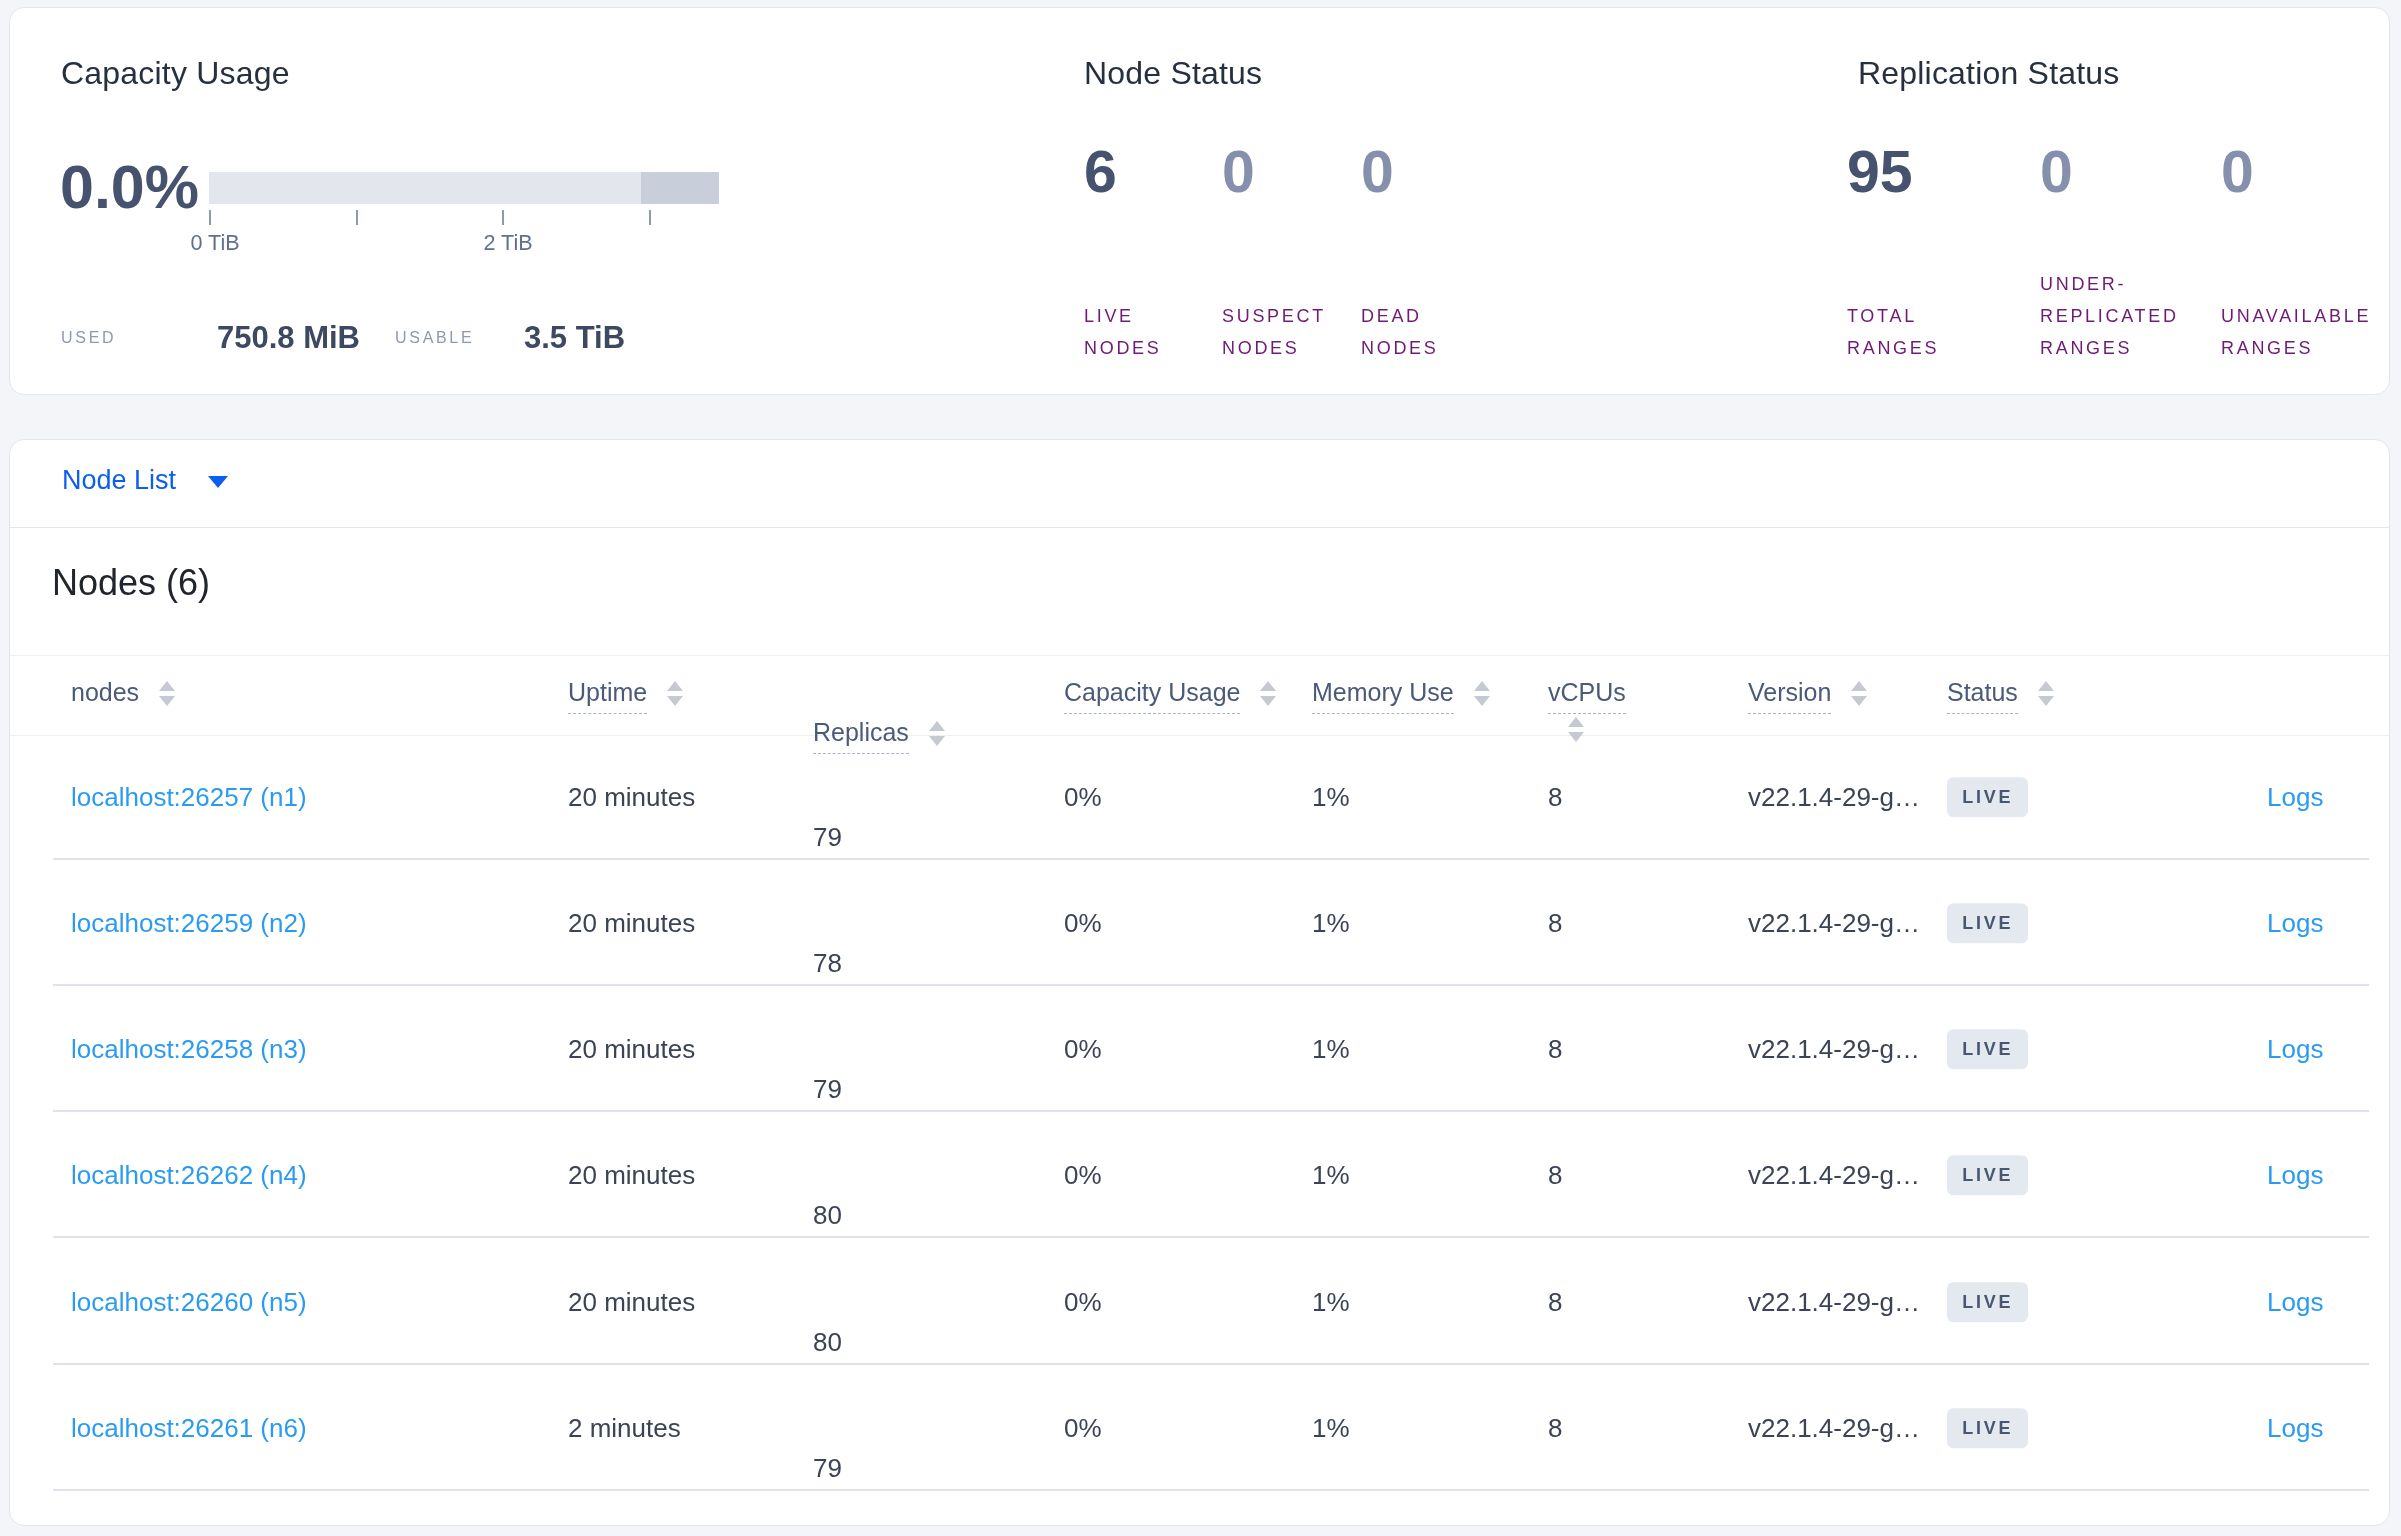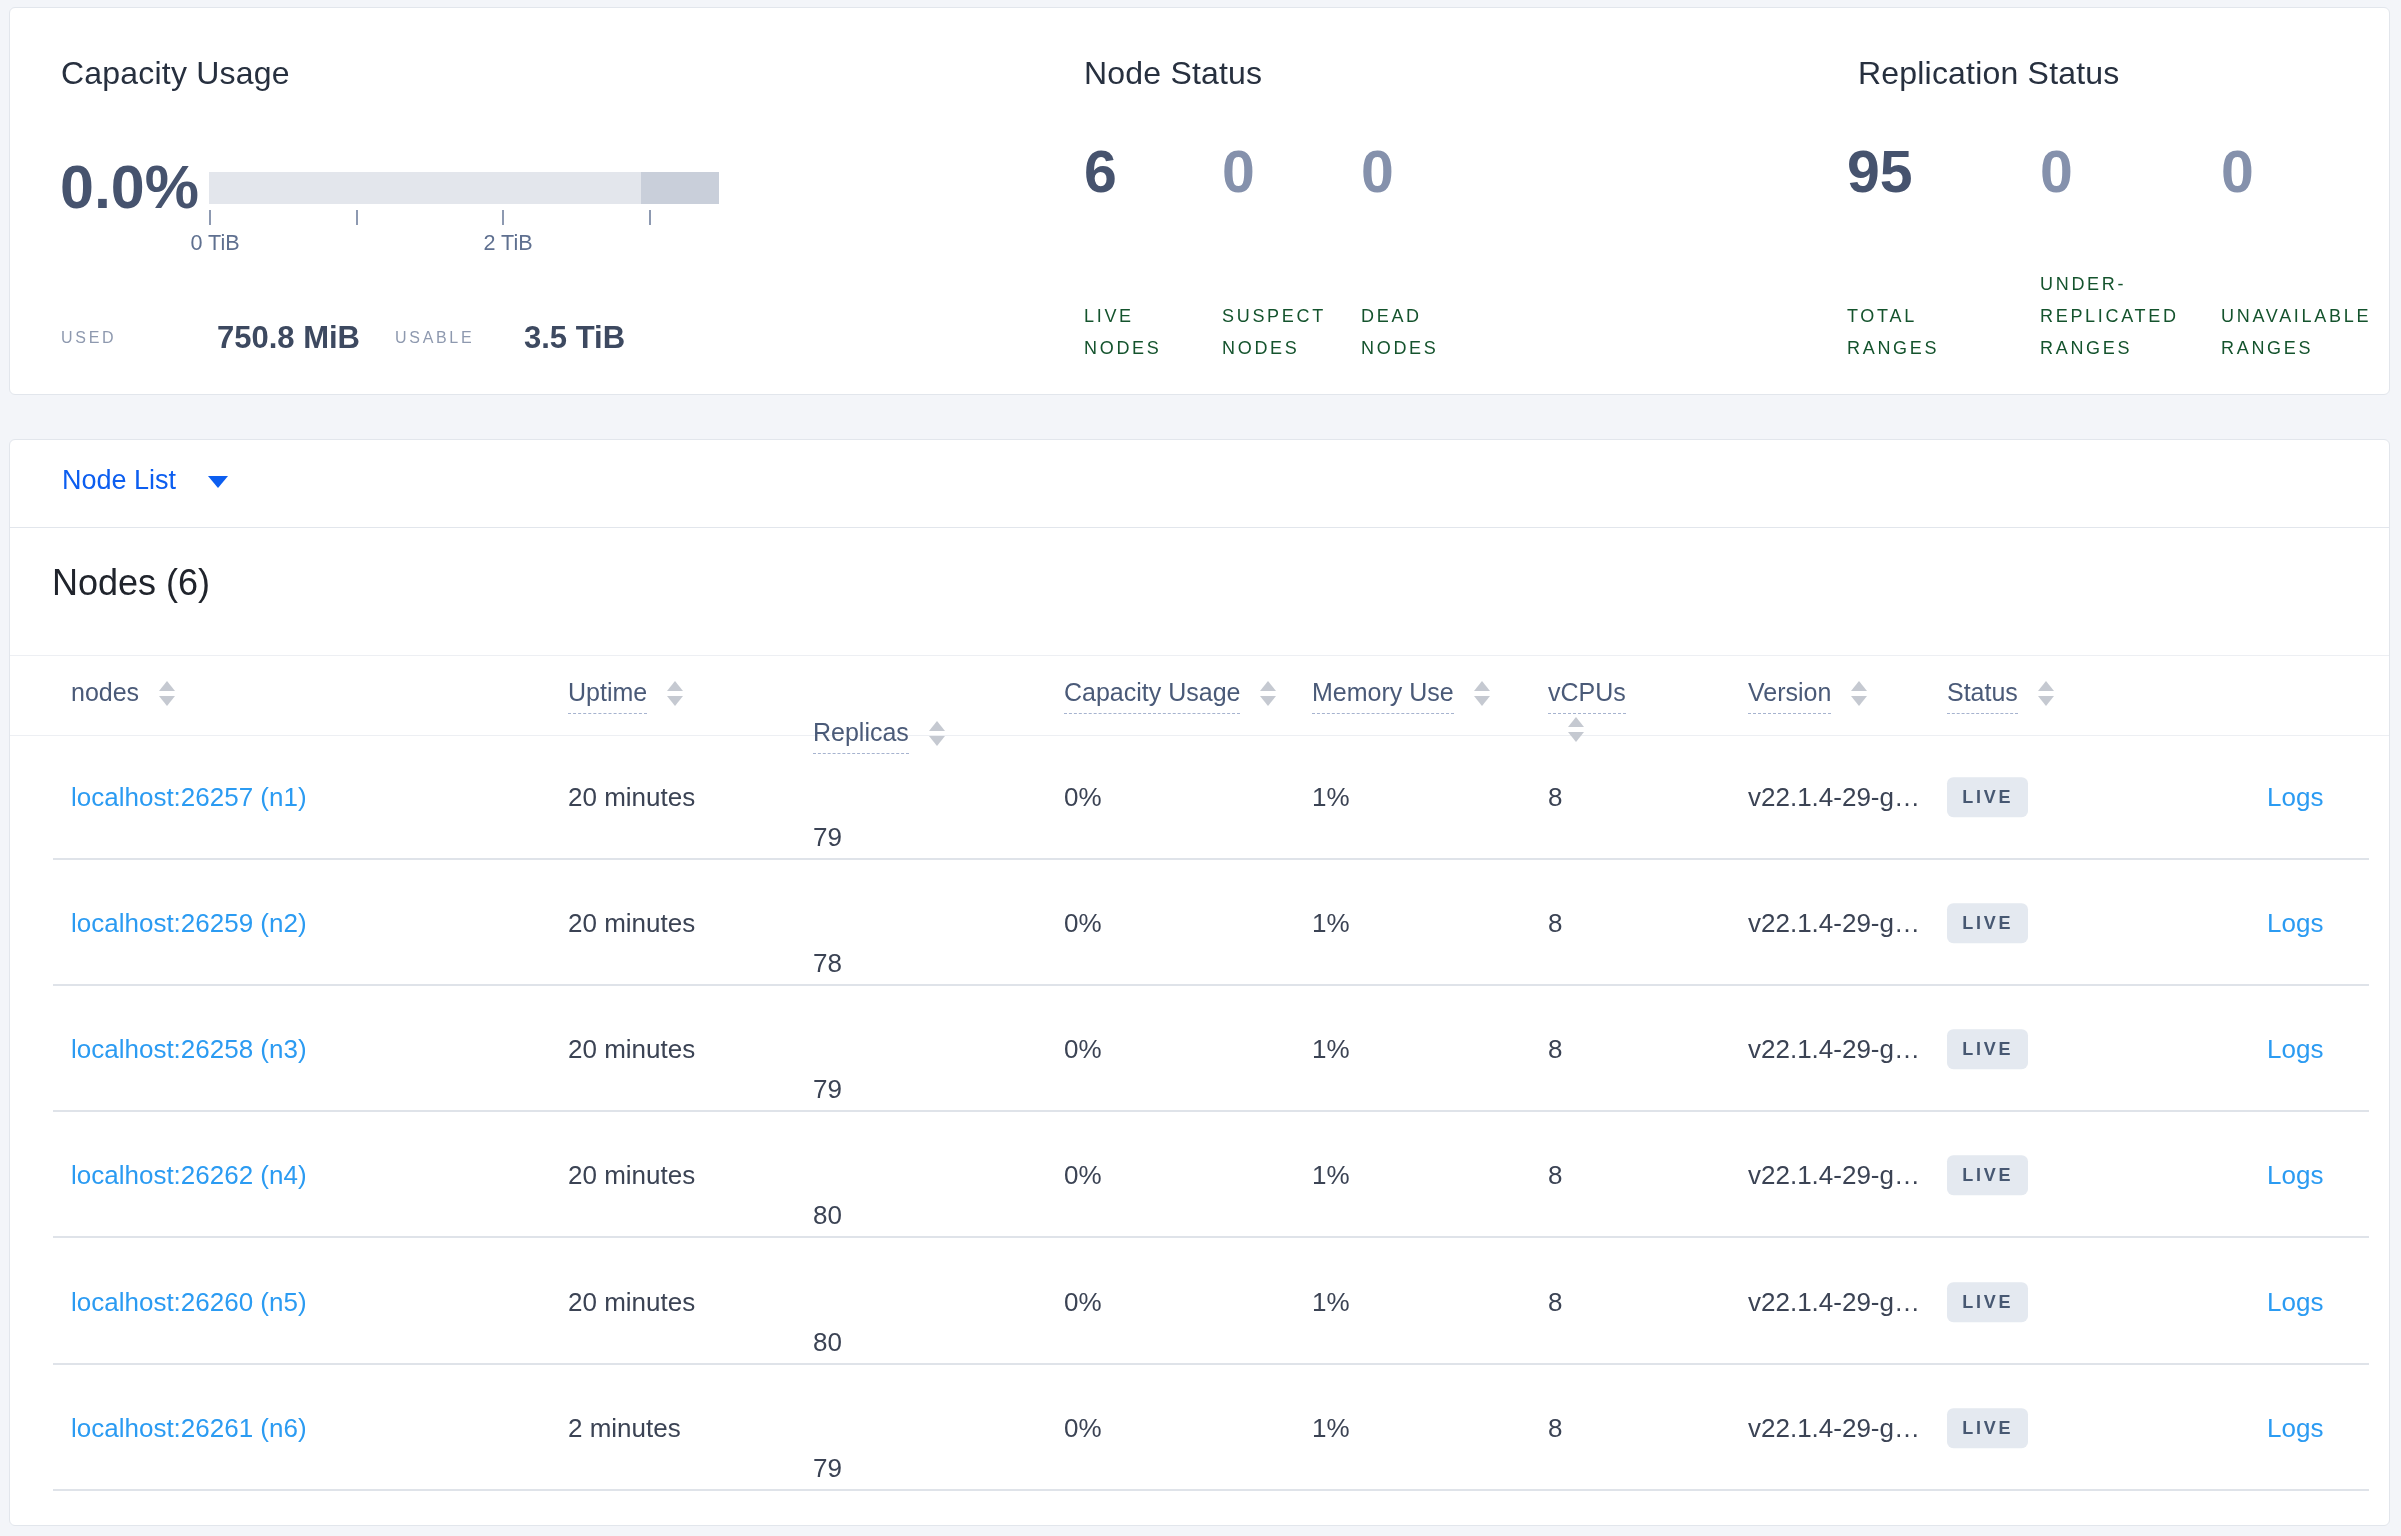--- a/index.html
+++ b/index.html
@@ -4,35 +4,35 @@
 <style>
   html,body{margin:0;padding:0;}
   body{
     width:2401px;height:1536px;position:relative;overflow:hidden;
     background:#f3f5f9;
     font-family:"Liberation Sans", sans-serif;
     -webkit-font-smoothing:antialiased;
   }
   .card{
     position:absolute;left:9px;right:10.8px;background:#ffffff;
-    border:1.8px solid #e2e6ec;border-radius:6px;box-sizing:border-box;
+    border:1.8px solid #e2e6ec;border-radius:15px;box-sizing:border-box;
   }
   #overview-card{top:7.2px;height:388px;}
   #nodelist-card{top:439px;height:1087px;}
 
   .panel-title{
     position:absolute;font-size:32px;font-weight:500;color:#27303f;letter-spacing:0.2px;
   }
 
   
   .stat-col{position:absolute;top:135px;height:221px;}
   .stat-value{font-size:59px;font-weight:600;color:#46536e;line-height:1;}
   .stat-value.dim{color:#8591ac;}
   .stat-label{
-    position:absolute;bottom:0;left:0;font-size:18px;font-weight:500;color:#14532d;
+    position:absolute;bottom:0;left:0;font-size:18px;font-weight:500;color:#701a75;
     letter-spacing:2.7px;line-height:32px;white-space:pre-line;
   }
 
   
   #cap-percent{position:absolute;left:50px;top:144px;font-size:61px;font-weight:600;color:#46536e;}
   #cap-bar{position:absolute;left:199px;top:164px;width:510px;height:32px;background:#e3e6ec;}
   #cap-bar-tail{position:absolute;right:0;top:0;width:78px;height:32px;background:#c9cfda;}
   .tick{position:absolute;top:202px;width:1.8px;height:14.4px;background:#8d99b1;}
   .tick-label{position:absolute;top:222px;font-size:21.6px;color:#5f7090;transform:translateX(-50%);}
   .cap-stats span{position:absolute;}

